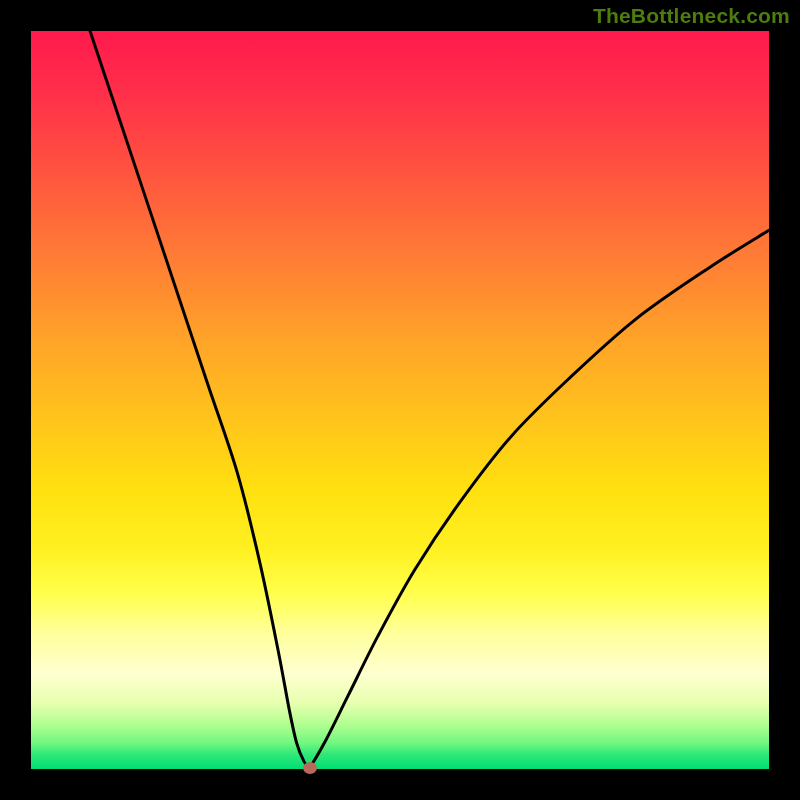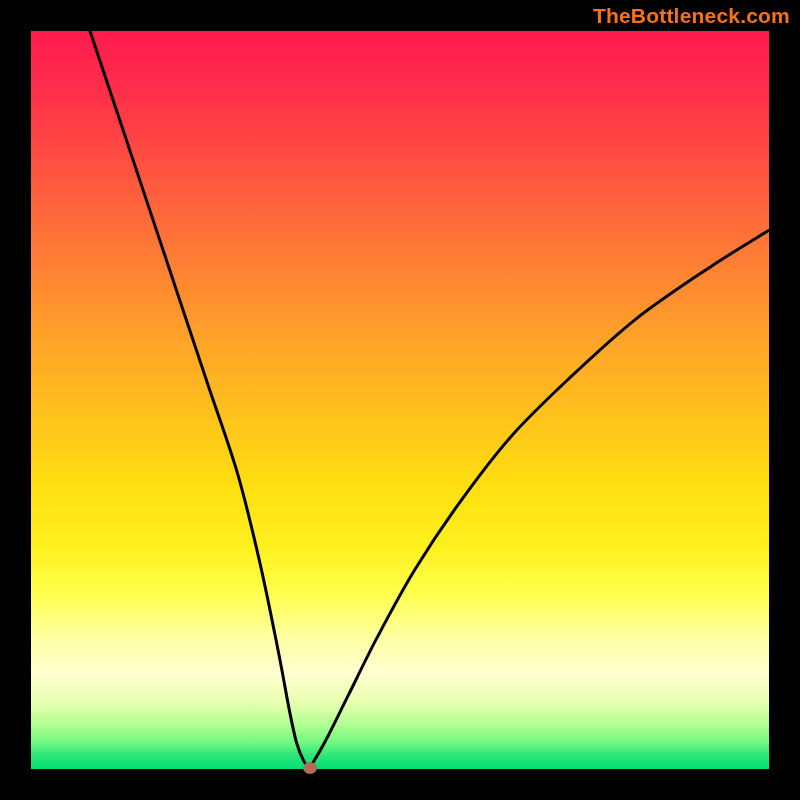--- a/index.html
+++ b/index.html
@@ -41,21 +41,21 @@
       #00de73 100%
     );
   }
   .watermark {
     position: absolute;
     top: 4px;
     right: 10px;
     font-family: Arial, Helvetica, sans-serif;
     font-size: 21px;
     font-weight: 600;
-    color: #f97316;
+    color: #4d7c0f;
     letter-spacing: 0.2px;
   }
   svg.curve {
     position: absolute;
     left: 0;
     top: 0;
     width: 738px;
     height: 738px;
   }
   .min-dot {

